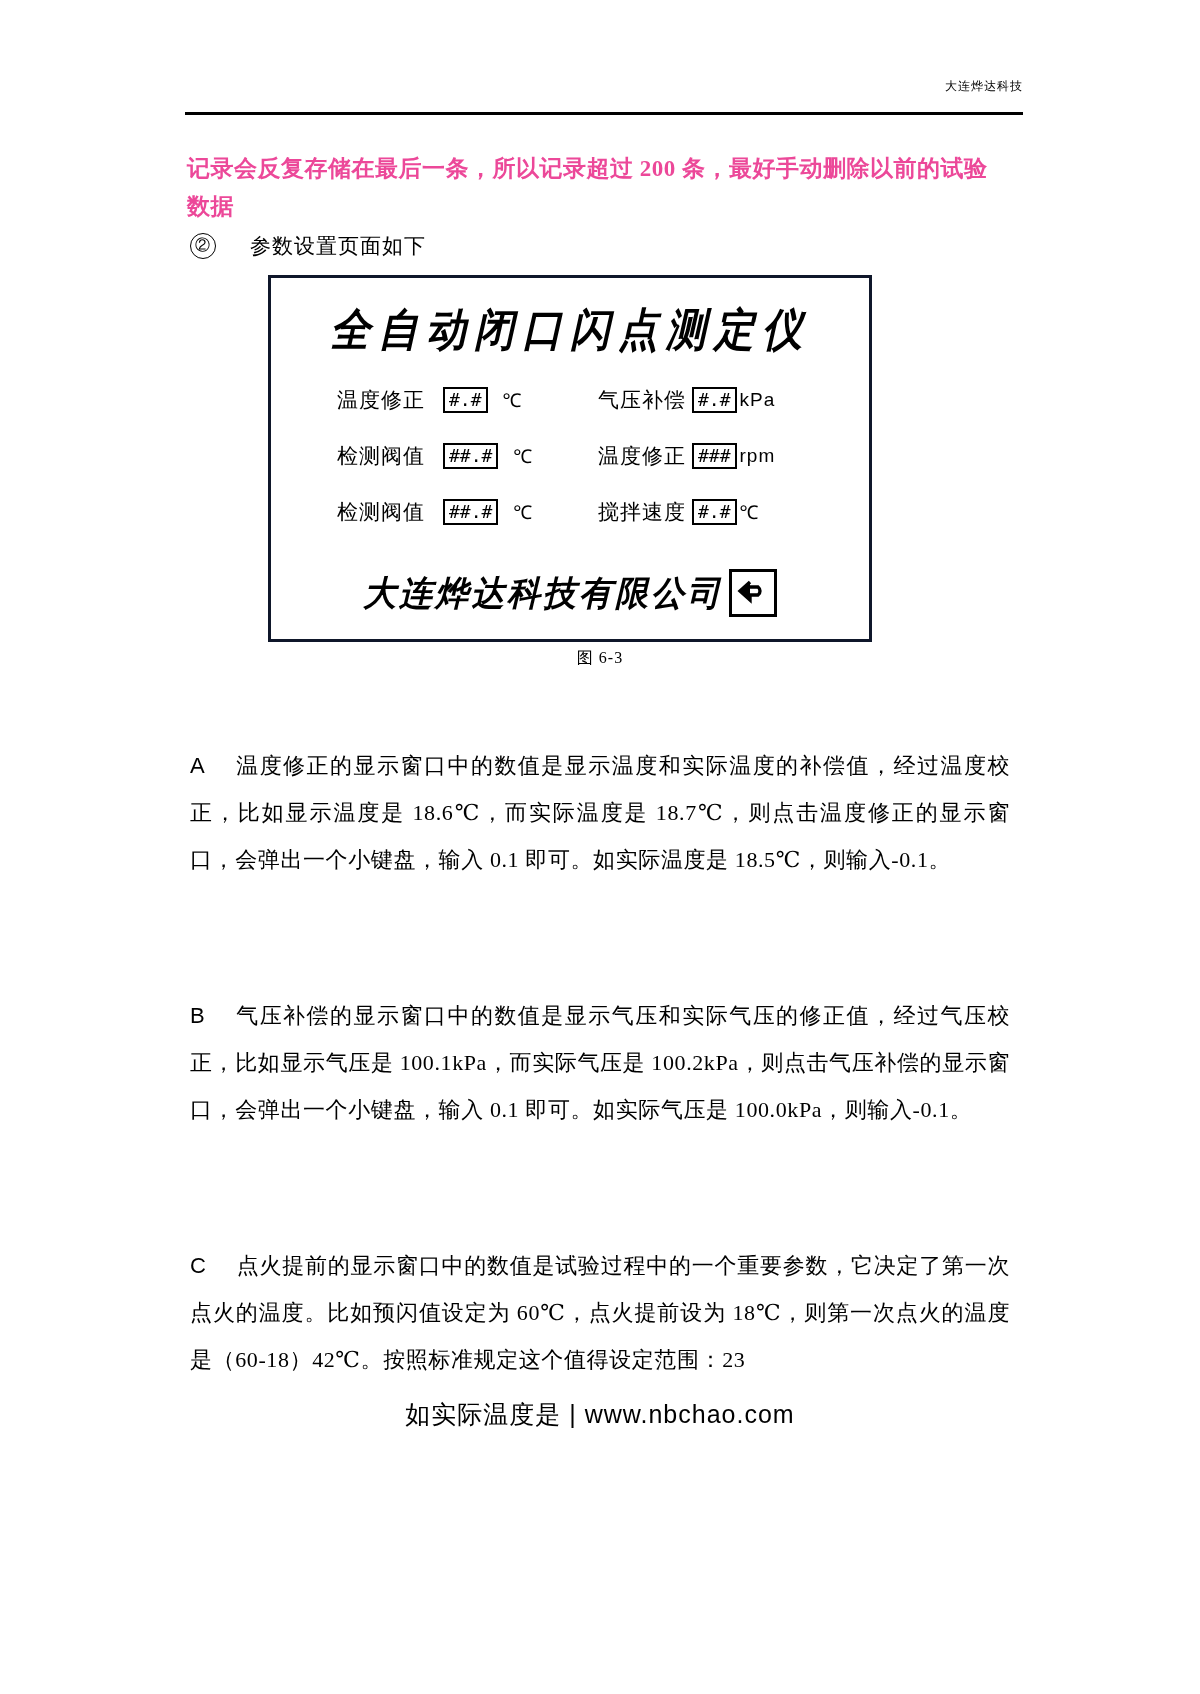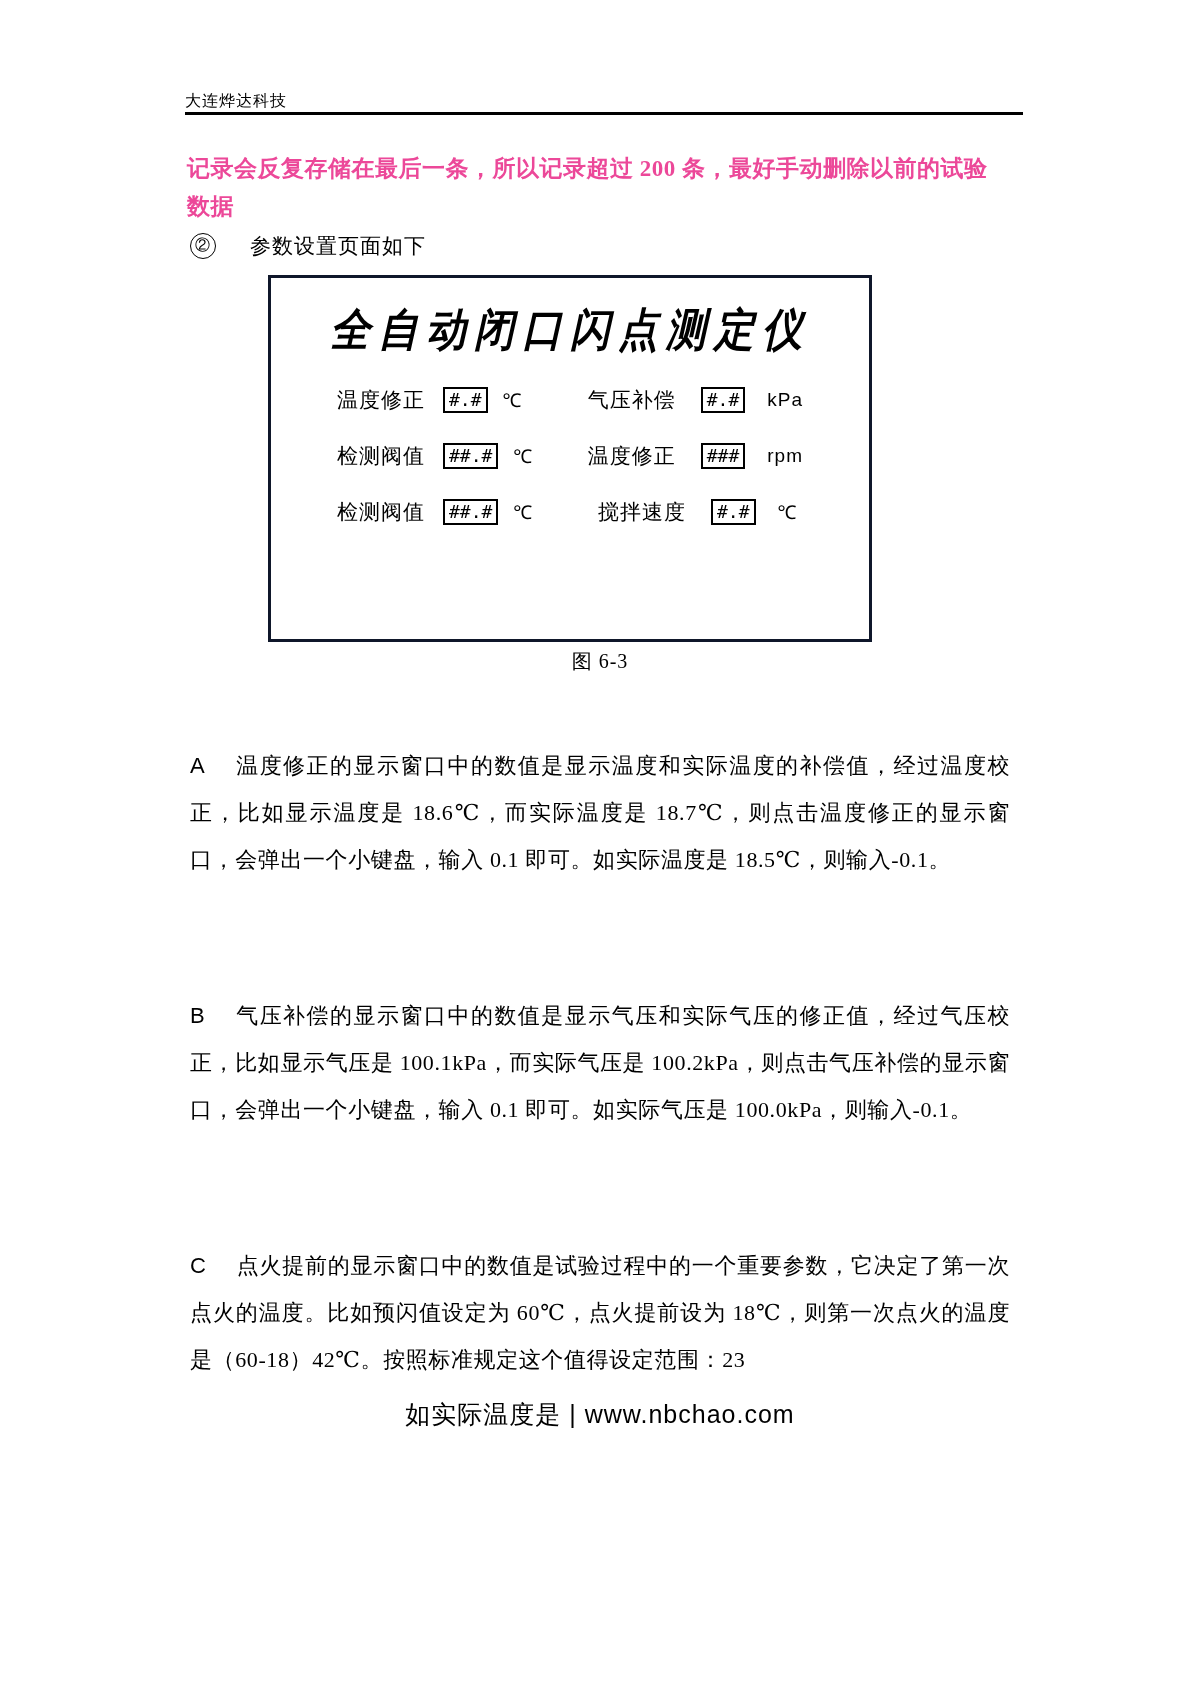--- a/index.html
+++ b/index.html
@@ -15,24 +15,24 @@
     color: #000000;
     overflow: hidden;
   }
 
   
   .page-header {
     position: absolute;
     top: 78px;
     left: 185px;
     width: 838px;
-    font-size: 16px;
+    text-align: right;
+    font-size: 12px;
     letter-spacing: 1px;
     color: #000;
-    margin-top: 13px;
   }
   .header-rule {
     position: absolute;
     top: 112px;
     left: 185px;
     width: 838px;
     height: 3px;
     background: #000;
   }
 
@@ -125,21 +125,21 @@
     font-family: "DejaVu Sans Mono", monospace;
     font-size: 18px;
     line-height: 20px;
     letter-spacing: 0;
   }
   .param .punit {
     margin-left: 3px;
     font-size: 19px;
     font-family: "Liberation Sans", sans-serif;
   }
-  .param.right-col { min-width: 205px; gap: 19px; }
+  .param.right-col { min-width: 205px; }
   .param.left-col  { min-width: 190px; gap: 12px; }
 
   .device-footer {
     position: absolute;
     bottom: 22px;
     left: 0;
     width: 100%;
     display: flex;
     align-items: center;
     justify-content: center;
@@ -163,21 +163,21 @@
     box-sizing: border-box;
   }
   .back-btn svg { display: block; }
 
   .fig-caption {
     position: absolute;
     top: 648px;
     left: 0;
     width: 1200px;
     text-align: center;
-    font-size: 20px;
+    font-size: 16px;
     letter-spacing: 1px;
   }
 
   
   .para {
     position: absolute;
     left: 190px;
     width: 820px;
     font-size: 22px;
     line-height: 47px;
@@ -254,20 +254,29 @@
         <span class="punit">℃</span>
       </div>
       <div class="param right-col">
         <span class="plabel">搅拌速度</span>
         <span class="pbox">#.#</span>
         <span class="punit">℃</span>
       </div>
     </div>
   </div>
 
+  <div class="device-footer">
+    <span class="company-name">大连烨达科技有限公司</span>
+    <span class="back-btn">
+      <svg width="34" height="30" viewBox="0 0 34 30" aria-hidden="true">
+        <path d="M14 4 L4 13 L14 22 L14 17 L22 17 A5 5 0 0 0 22 9 L10 9" fill="none" stroke="#000" stroke-width="3.4" stroke-linejoin="miter"></path>
+        <path d="M14 4 L4 13 L14 22 Z" fill="#000"></path>
+      </svg>
+    </span>
+  </div>
 </div>
 
 <div class="fig-caption">图 6-3</div>
 
 <div class="para para-a">
   <span class="marker">A</span><span>温度修正的显示窗口中的数值是显示温度和实际温度的补偿值，经过温度校正，比如显示温度是 18.6℃，而实际温度是 18.7℃，则点击温度修正的显示窗口，会弹出一个小键盘，输入 0.1 即可。如实际温度是 18.5℃，则输入-0.1。</span>
 </div>
 
 <div class="para para-b">
   <span class="marker">B</span><span>气压补偿的显示窗口中的数值是显示气压和实际气压的修正值，经过气压校正，比如显示气压是 100.1kPa，而实际气压是 100.2kPa，则点击气压补偿的显示窗口，会弹出一个小键盘，输入 0.1 即可。如实际气压是 100.0kPa，则输入-0.1。</span>

